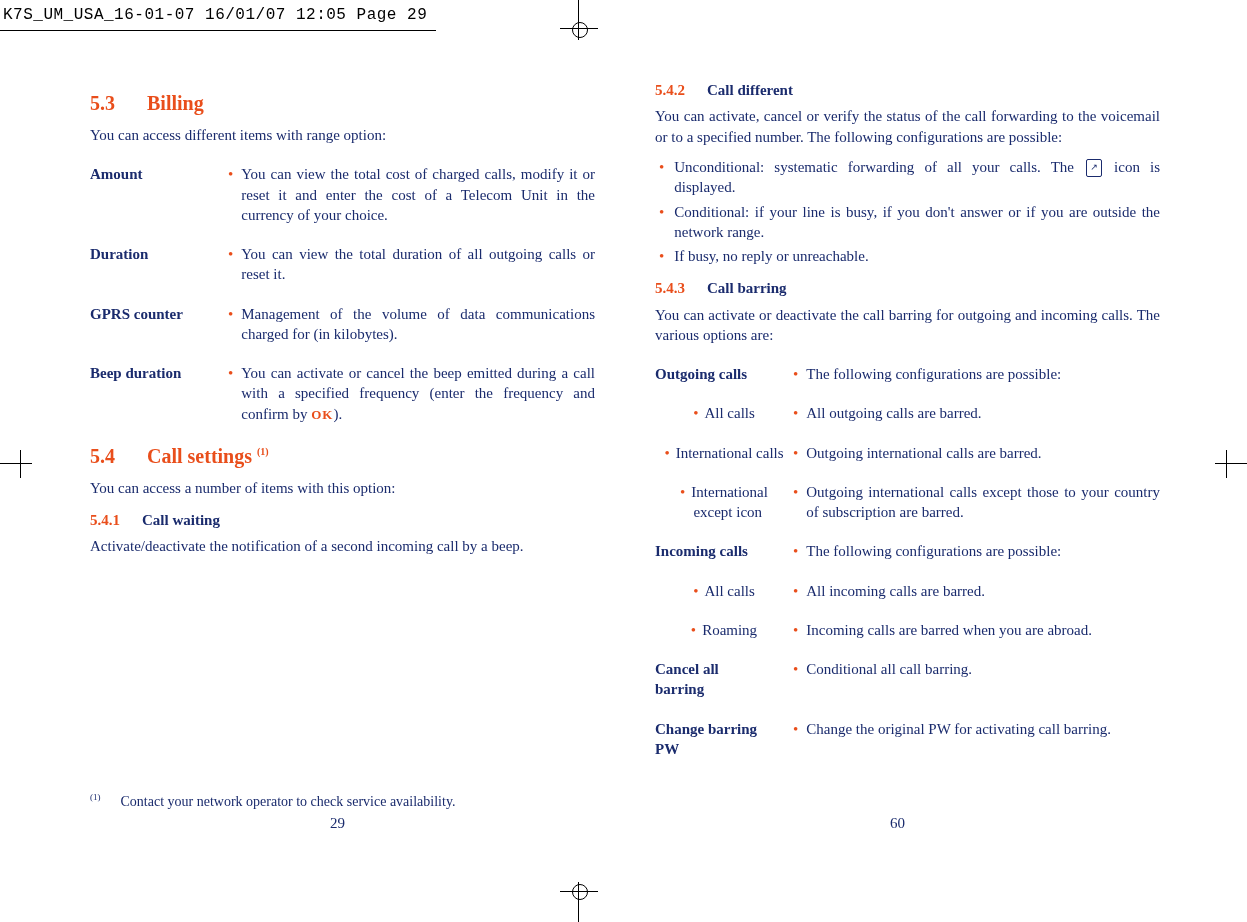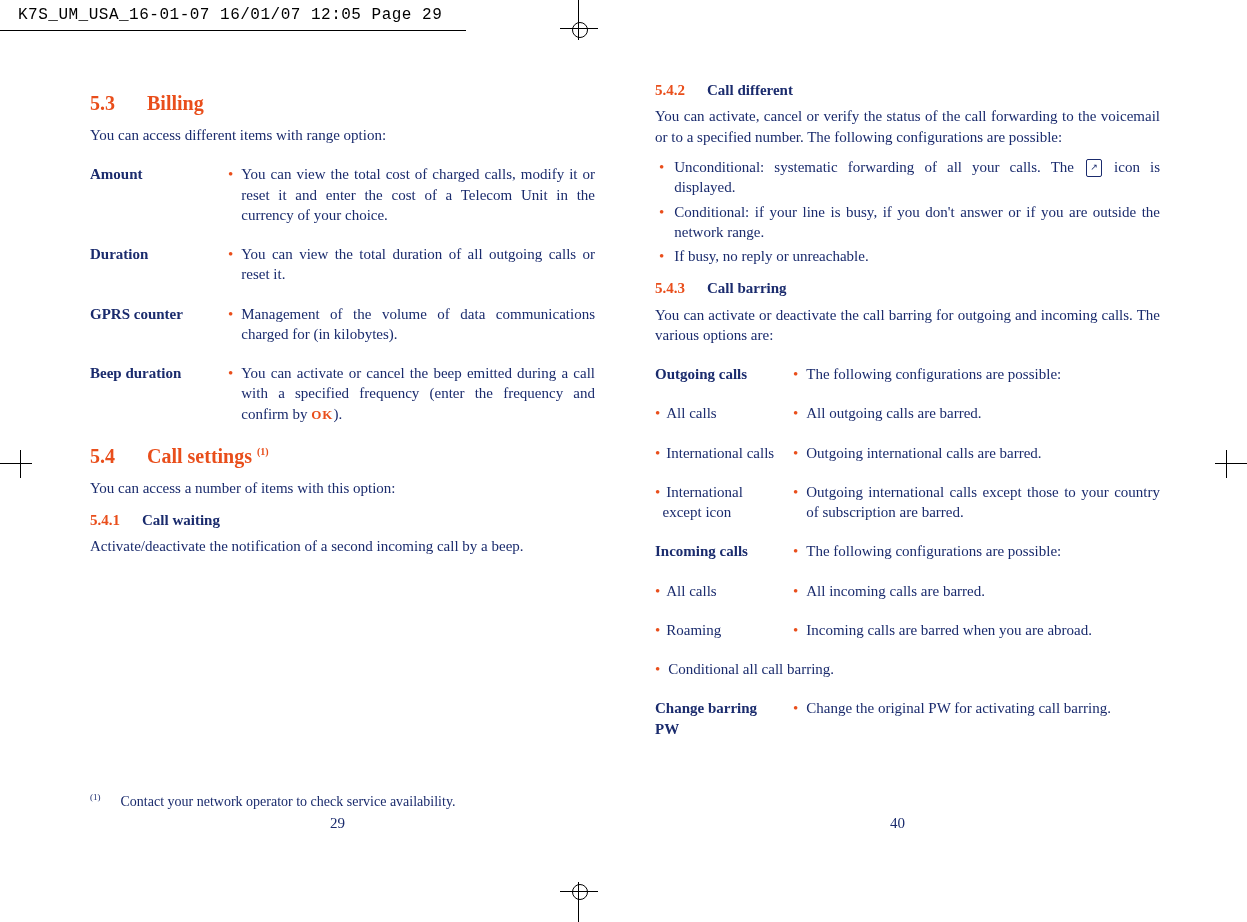--- a/index.html
+++ b/index.html
@@ -8,21 +8,21 @@
     font-family: Georgia, 'Times New Roman', serif;
     background: #fff;
     width: 1247px;
     height: 922px;
     position: relative;
     color: #1a2b6d;
   }
   .header-bar {
     font-family: 'Courier New', monospace;
     font-size: 16px;
-    padding: 6px 18px;
+    padding: 6px 3px;
     border-bottom: 1px solid #000;
     width: 430px;
     position: absolute;
     top: 0;
     left: 0;
     color: #000;
     letter-spacing: 0.5px;
   }
   .crop-mark-top {
     position: absolute;
@@ -158,21 +158,21 @@
     color: #e94e1b;
     font-size: 15px;
     font-weight: bold;
     margin: 12px 0 6px 0;
   }
   h3 .num { margin-right: 22px; color: #e94e1b; }
   h3 .txt { color: #1a2b6d; }
   .intro { margin: 6px 0 10px 0; }
   .def-row { display: flex; margin: 19px 0; }
   .def-label { width: 138px; flex-shrink: 0; font-weight: bold; }
-  .def-label.sub { font-weight: normal; }
+  .def-label.sub { font-weight: normal; text-align: center; }
   .def-body { flex: 1; display: flex; text-align: justify; }
   .def-body .dot { color: #e94e1b; margin-right: 8px; flex-shrink:0;}
   .def-body .txt { flex: 1; }
   .sub-dot { color: #e94e1b; margin-right: 6px; }
   .sup { font-size: 10px; vertical-align: super; }
   .ok { color: #e94e1b; font-weight: bold; letter-spacing: 1px; font-size: 13px;}
   .bul-row { display: flex; margin: 4px 0; text-align: justify;}
   .bul-row .dot { color: #e94e1b; margin: 0 10px 0 4px; flex-shrink:0;}
   .bul-row .txt { flex: 1; }
   .footnote {
@@ -330,32 +330,33 @@
       </div>
   </div>
   <div class="def-row">
     <div class="def-label sub"><span class="sub-dot">•</span><span>Roaming</span></div>
     <div class="def-body">
         <span class="dot">•</span>
         <span class="txt">Incoming calls are barred when you are abroad.</span>
       </div>
   </div>
   <div class="def-row">
+    <div class="def-label"><span>Cancel all</span><br><span>barring</span></div>
     <div class="def-body">
         <span class="dot">•</span>
         <span class="txt">Conditional all call barring.</span>
       </div>
   </div>
   <div class="def-row">
     <div class="def-label"><span>Change barring</span><br><span>PW</span></div>
     <div class="def-body">
         <span class="dot">•</span>
         <span class="txt">Change the original PW for activating call barring.</span>
       </div>
   </div>
 </div>
 
 <div class="footnote">
   <span class="sup">(1)</span><span>Contact your network operator to check service availability.</span>
 </div>
 
 <div class="pagenum left">29</div>
-<div class="pagenum right">40</div>
+<div class="pagenum right">60</div>
 
 </body></html>

